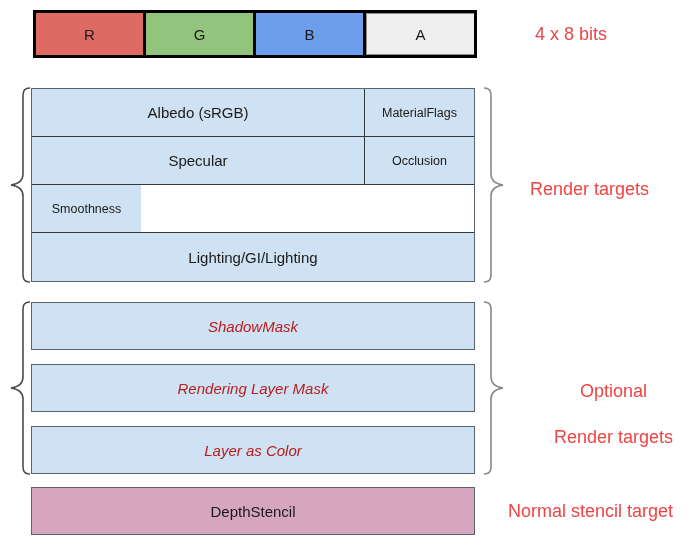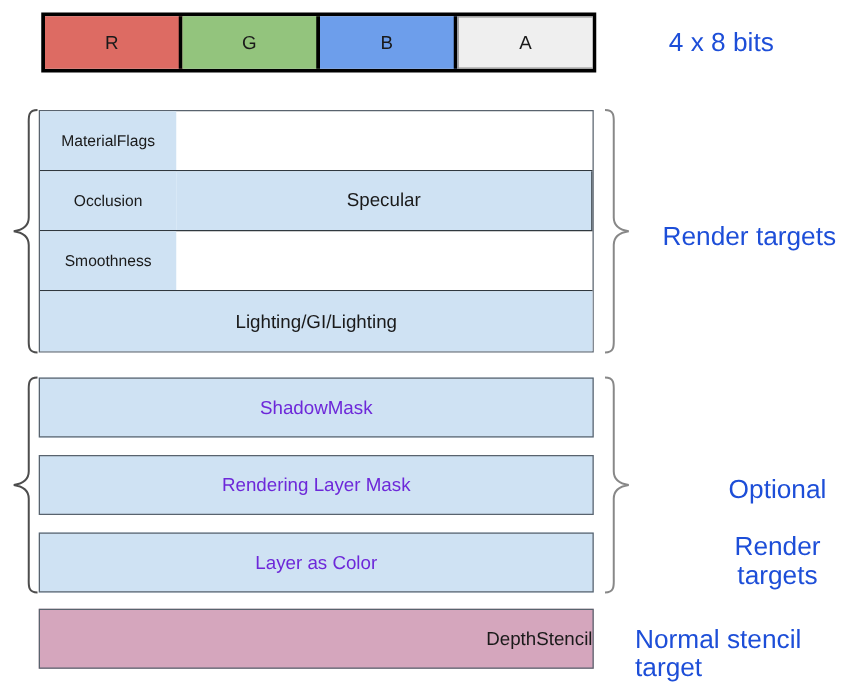--- a/index.html
+++ b/index.html
@@ -41,22 +41,22 @@
     border-right: none;
   }
   .channel.alpha {
     border: 1px solid #8d8d8d;
     border-right: none;
   }
 
   
   .group-label {
     position: absolute;
-    font-size: 21px;
-    color: #1d4ed8;
+    font-size: 18px;
+    color: #ef4444;
     line-height: 23px;
     white-space: pre-line;
   }
   #label-bits   { left: 535px; top: 23px; }
   #label-rt     { left: 530px; top: 178px; }
   #label-opt    { left: 554px; top: 357px; text-align: center; }
   #label-depth  { left: 508px; top: 500px; }
 
   
   .brace {
@@ -107,39 +107,40 @@
     left: 31px;
     width: 444px;
     height: 48px;
     background: #cfe2f3;
     border: 1px solid #59636e;
     box-sizing: border-box;
     display: flex;
     align-items: center;
     justify-content: center;
     font-size: 15px;
-    color: #6d28d9;
+    color: #b91c1c;
+    font-style: italic;
   }
   #opt-box-0 { top: 302px; }
   #opt-box-1 { top: 364px; }
   #opt-box-2 { top: 426px; }
 
   
   #depth-box {
     position: absolute;
     left: 31px;
     top: 487px;
     width: 444px;
     height: 48px;
     background: #d5a6bd;
     border: 1px solid #59636e;
     box-sizing: border-box;
     display: flex;
     align-items: center;
-    justify-content: flex-end;
+    justify-content: center;
     font-size: 15px;
     color: #1a1a1a;
   }
 </style>
 </head>
 <body>
 
 <div id="rgba-bar">
   <div class="channel" style="background:#dd6b63">
     <span>R</span>
@@ -156,25 +157,26 @@
 </div>
 
 <div class="group-label" id="label-bits">4 x 8 bits</div>
 
 <svg class="brace" style="left:8px; top:86px;" width="24" height="198" viewBox="0 0 24 198">
   <path d="M22 2 C14 2 15 8 15 14 L15 88 C15 95 10 98 3 99 C10 100 15 103 15 110 L15 184 C15 190 14 196 22 196" fill="none" stroke="#4d4d4d" stroke-width="1.6"></path>
 </svg>
 
 <div id="rt-table">
   <div class="rt-row">
+    <div class="rt-cell main">Albedo (sRGB)</div>
     <div class="rt-cell aux">MaterialFlags</div>
   </div>
   <div class="rt-row">
+    <div class="rt-cell main">Specular</div>
     <div class="rt-cell aux">Occlusion</div>
-    <div class="rt-cell main">Specular</div>
   </div>
   <div class="rt-row">
     <div class="rt-cell aux">Smoothness</div>
   </div>
   <div class="rt-row">
     <div class="rt-cell full">Lighting/GI/Lighting</div>
   </div>
 </div>
 
 <svg class="brace" style="left:482px; top:86px;" width="24" height="198" viewBox="0 0 24 198">

